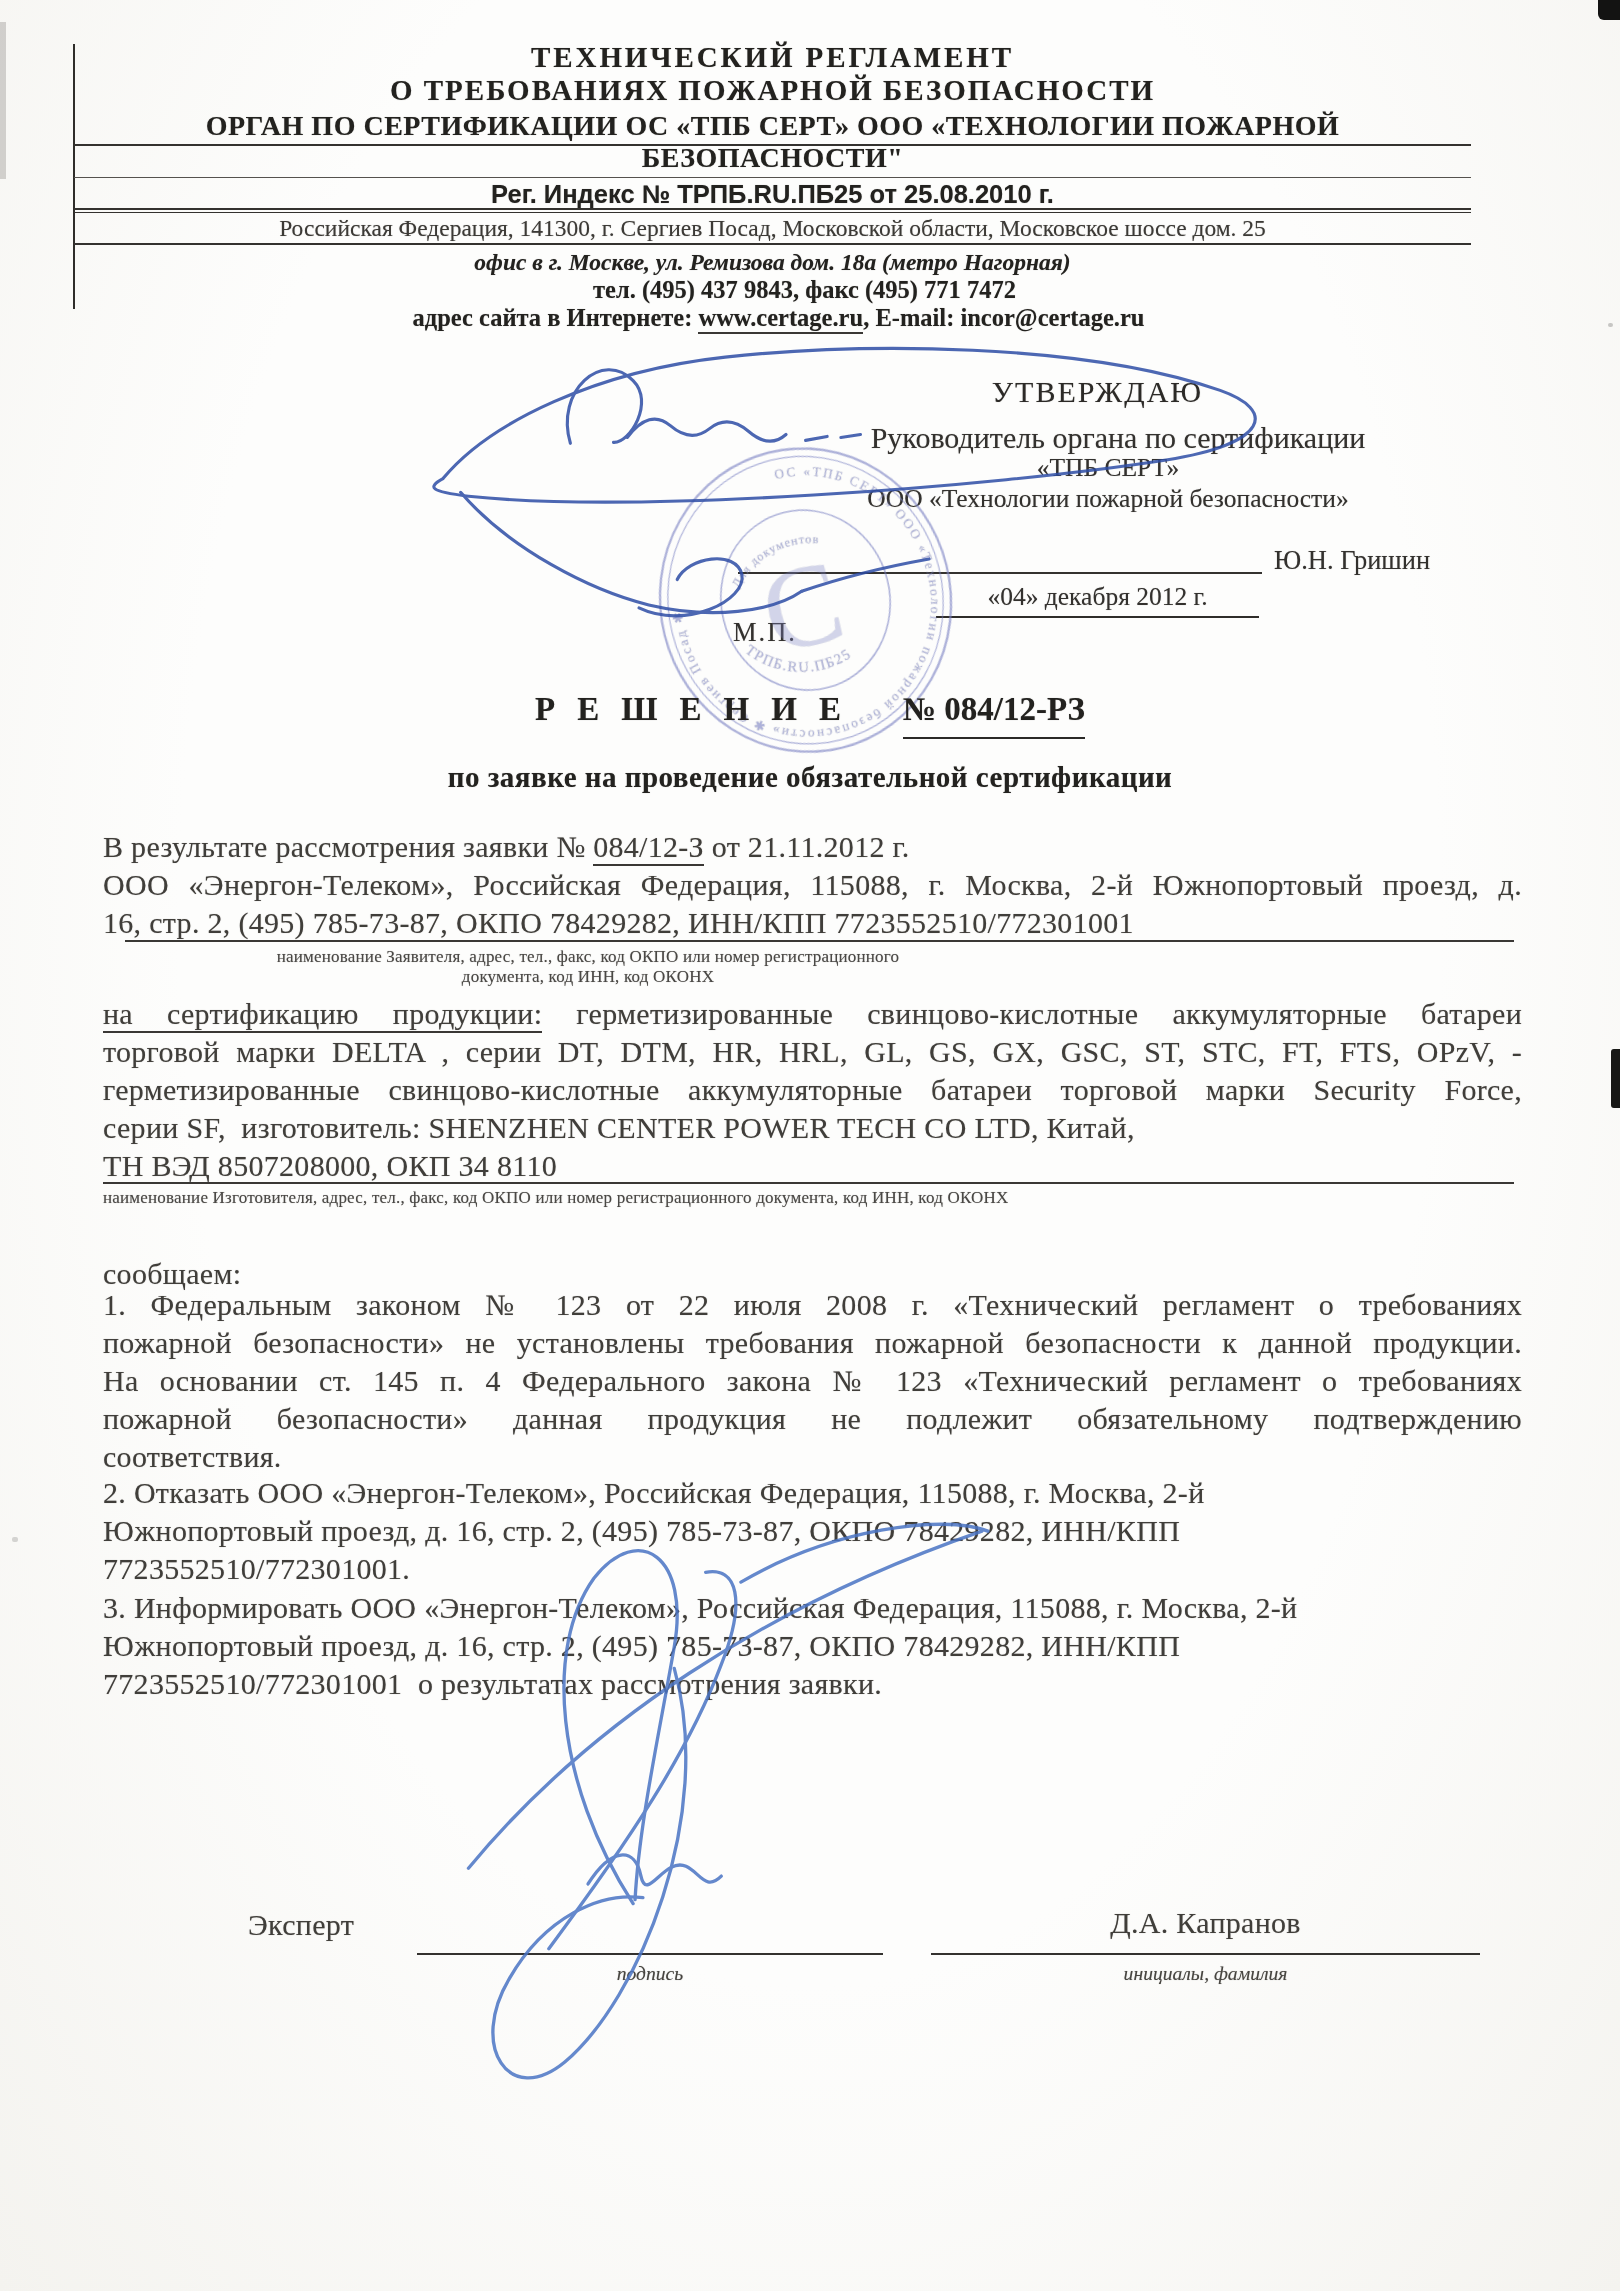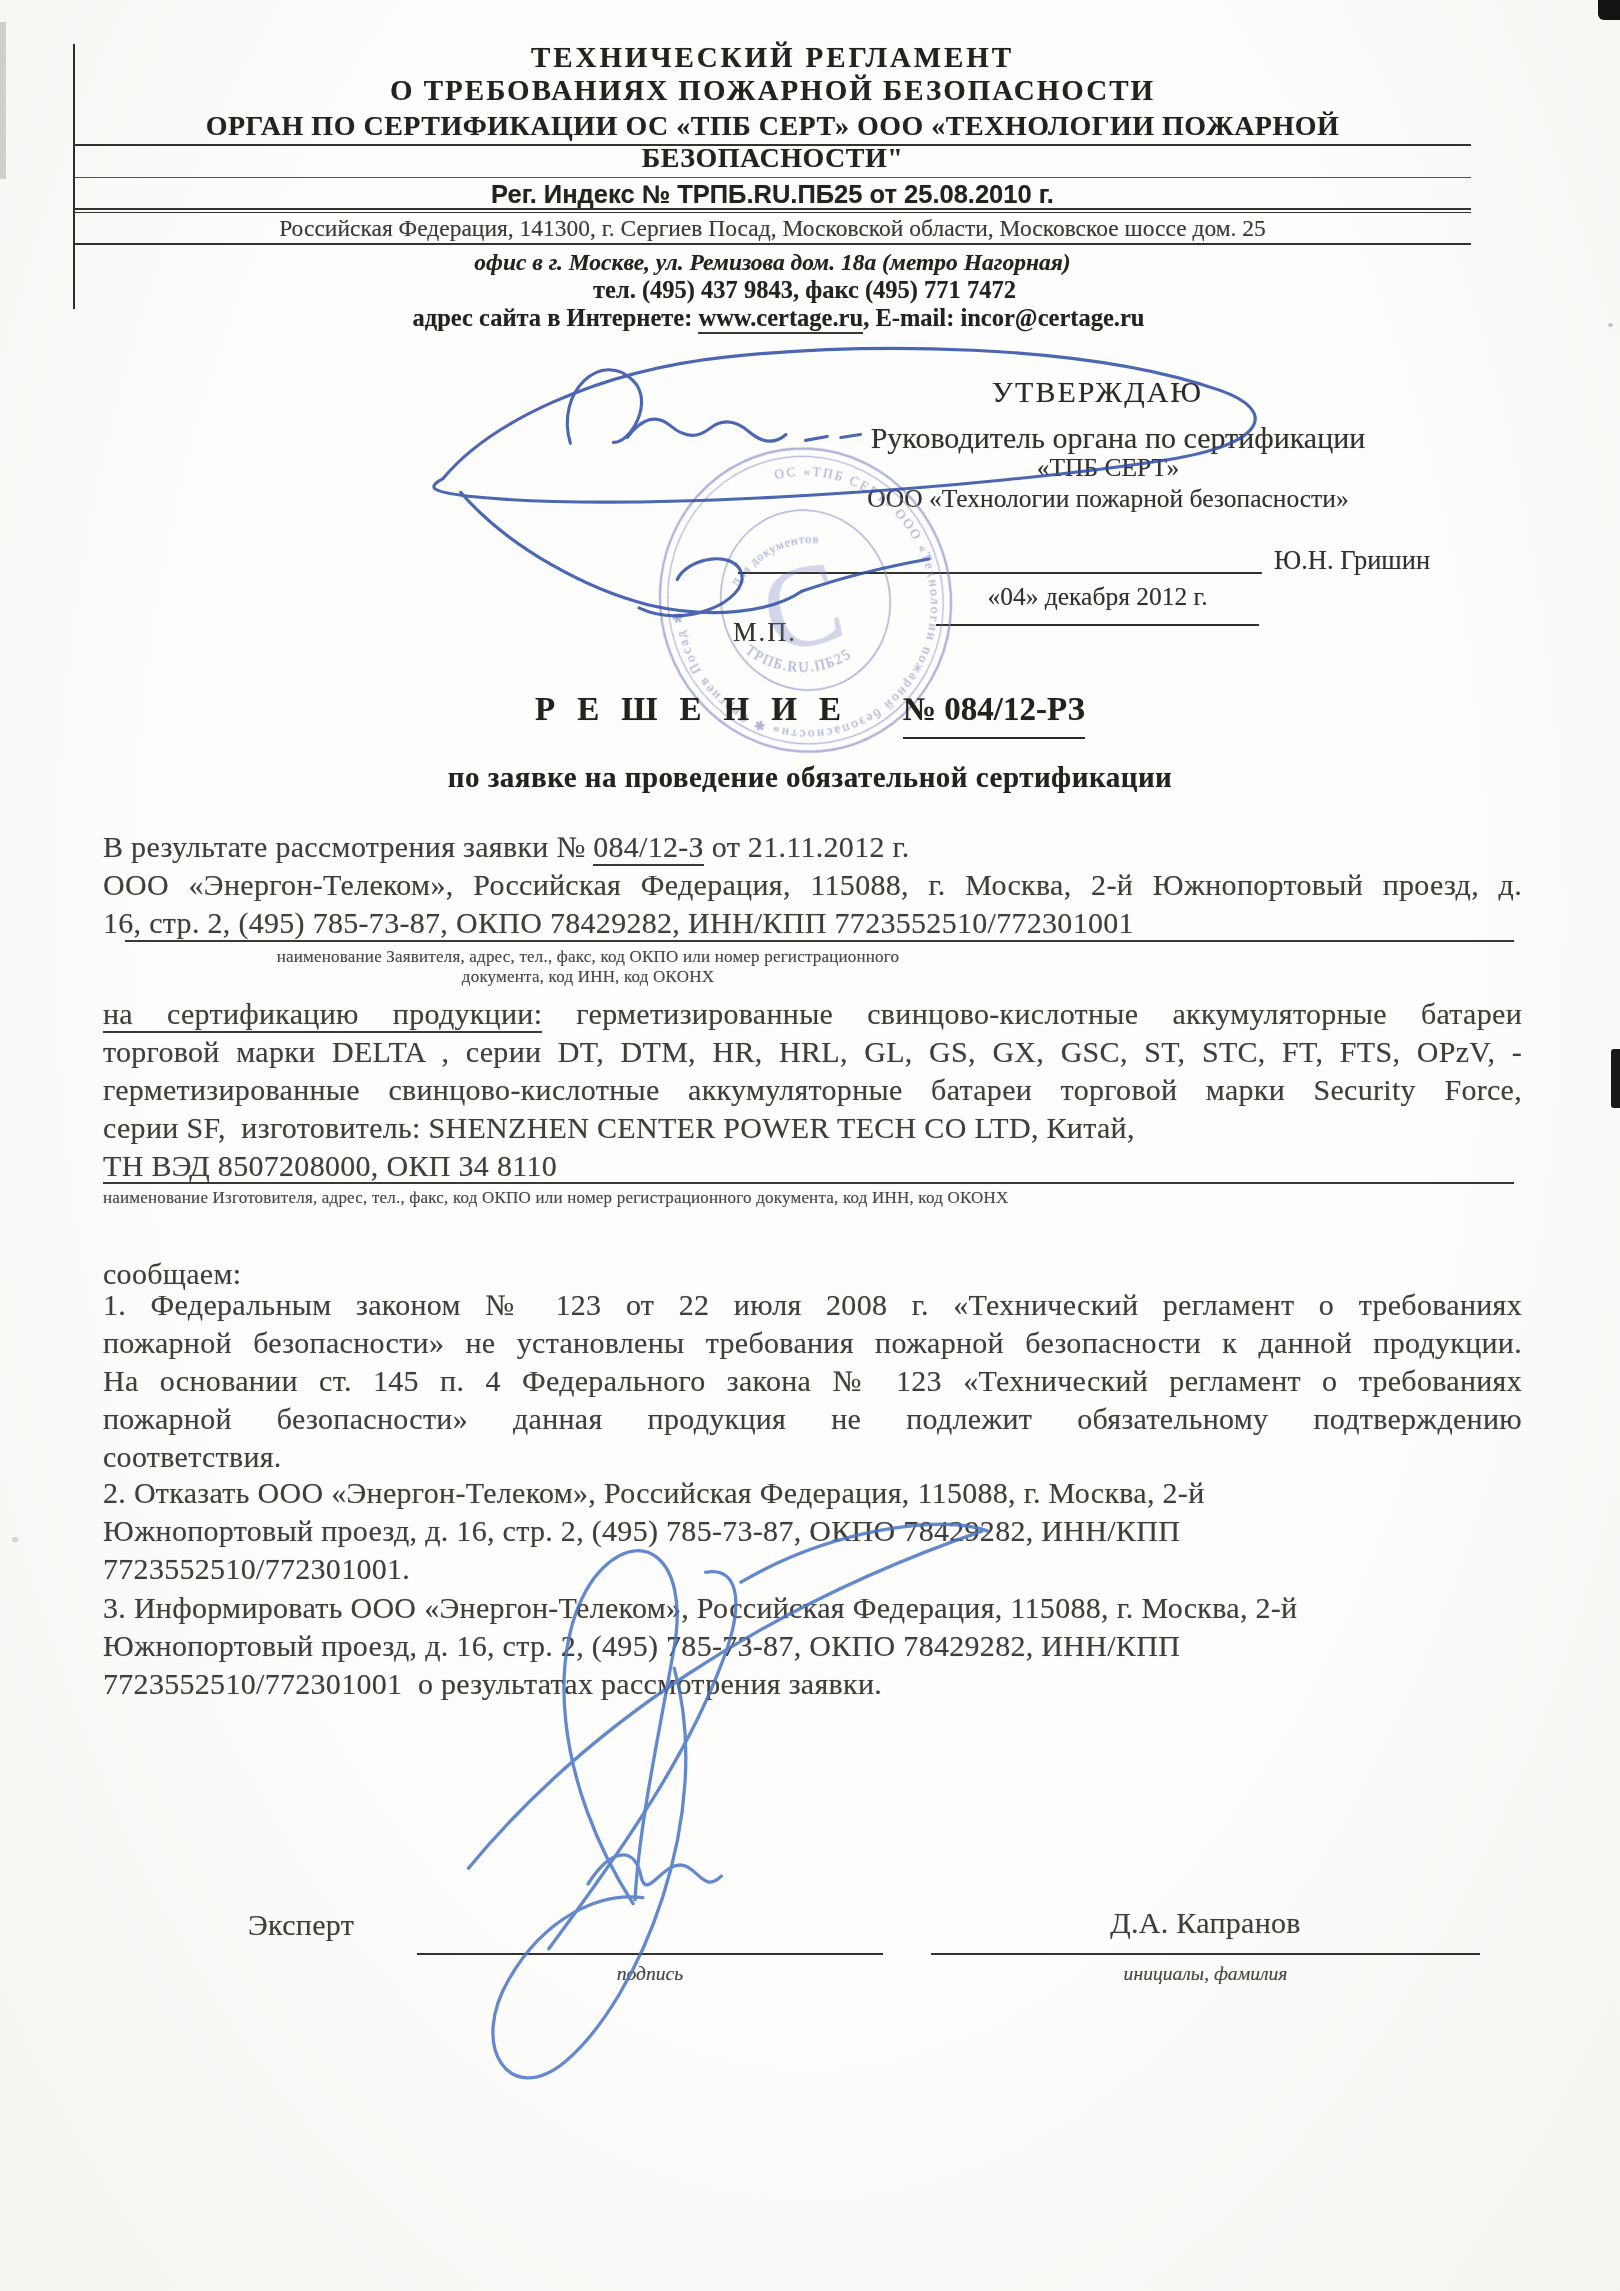--- a/index.html
+++ b/index.html
@@ -46,21 +46,21 @@
   <div class="abs ctr b i ink-dark" style="left:74px;top:249px;width:1397px;font-size:23.5px;">офис в г. Москве, ул. Ремизова дом. 18а (метро Нагорная)</div>
   <div class="abs ctr b ink-dark" style="left:74px;top:276px;width:1397px;font-size:24.5px;padding-left:32px;">тел. (495) 437 9843, факс (495) 771 7472</div>
   <div class="abs ctr b ink-dark" style="left:80px;top:304px;width:1397px;font-size:24.5px;"><span>адрес сайта в Интернете: </span><span class="u2">www.certage.ru</span><span>, E-mail: incor@certage.ru</span></div>
 
   <div class="abs ctr" style="left:931px;top:375px;width:333px;font-size:30px;letter-spacing:2px;color:#2c2a27;">УТВЕРЖДАЮ</div>
   <div class="abs ctr" style="left:824px;top:421px;width:588px;font-size:30px;">Руководитель органа по сертификации</div>
   <div class="abs ctr" style="left:814px;top:453px;width:588px;font-size:25.5px;">«ТПБ СЕРТ»</div>
   <div class="abs ctr" style="left:814px;top:484px;width:588px;font-size:25.5px;">ООО «Технологии пожарной безопасности»</div>
   <div class="hrule" style="left:738px;top:572px;width:524px;height:2px;"></div>
   <div class="abs" style="left:1274px;top:545px;font-size:26.5px;">Ю.Н. Гришин</div>
-  <div class="abs ctr" style="left:936px;top:582px;width:323px;font-size:25.5px;border-bottom:2px solid #2f2d2a;padding-bottom:12px;">«04» декабря 2012 г.</div>
+  <div class="abs ctr" style="left:936px;top:582px;width:323px;font-size:25.5px;border-bottom:2px solid #2f2d2a;padding-bottom:4px;">«04» декабря 2012 г.</div>
   <div class="abs" style="left:733px;top:617px;font-size:26.5px;letter-spacing:2px;">М.П.</div>
 
   <svg class="stamp" viewBox="0 0 312 324">
     <g fill="none" stroke="#7d84c4" opacity="0.62">
       <ellipse cx="156" cy="160" rx="148" ry="155" stroke-width="2.4"></ellipse>
       <ellipse cx="156" cy="160" rx="140" ry="147" stroke-width="1.2"></ellipse>
       <ellipse cx="156" cy="160" rx="86" ry="92" stroke-width="1.6"></ellipse>
       <path id="stamp-outer-path" d="M156,33 a127,130 0 1,1 -0.01,0" stroke="none"></path>
       <path id="stamp-top-path" d="M93,132 a78,72 0 0,1 126,0" stroke="none"></path>
       <path id="stamp-bot-path" d="M83,196 a90,86 0 0,0 146,2" stroke="none"></path>

